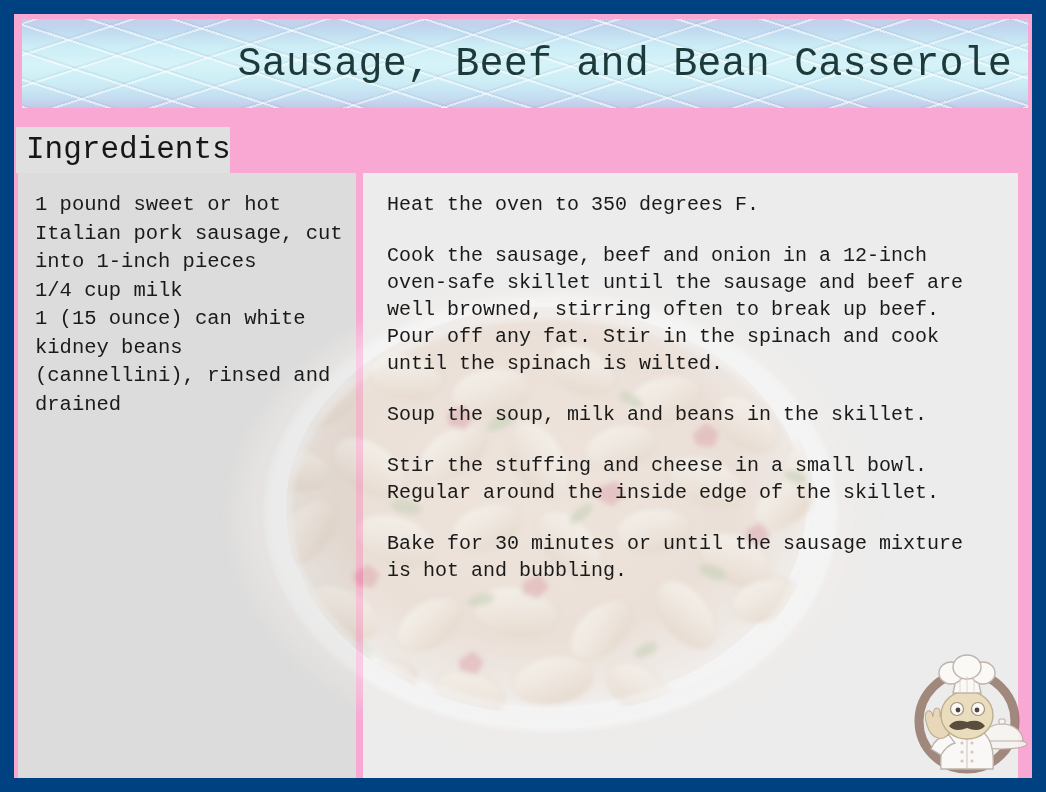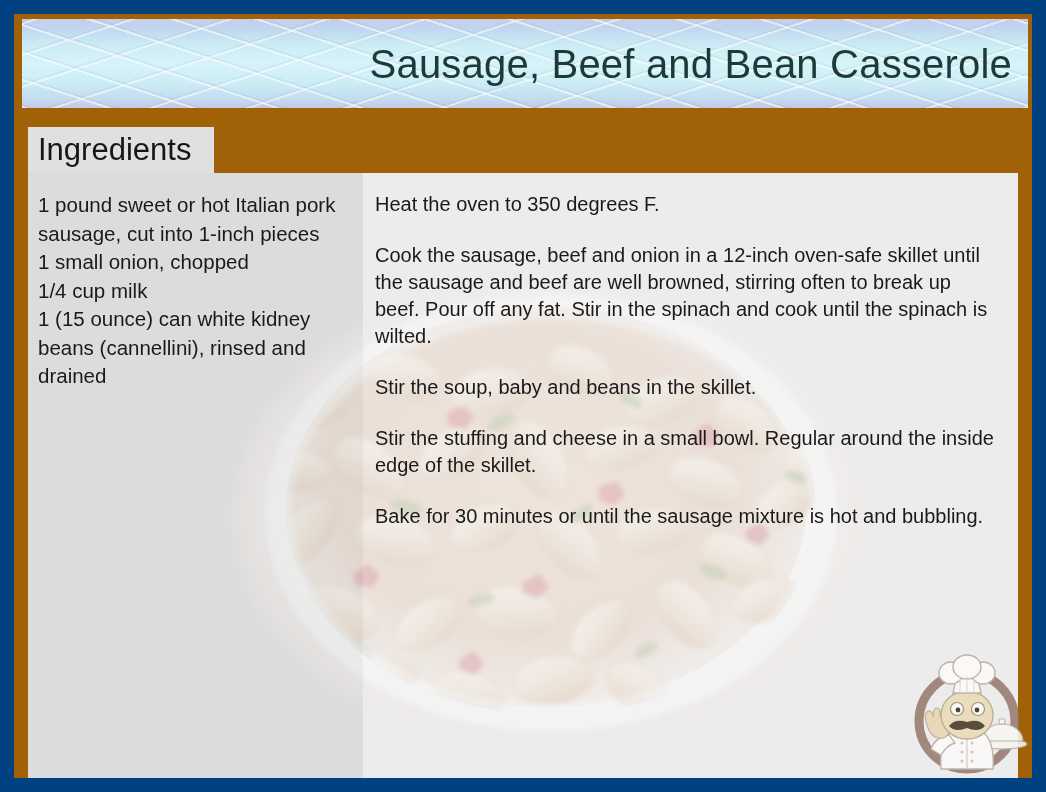--- a/index.html
+++ b/index.html
@@ -10,23 +10,24 @@
   }
   body {
     font-family: "Liberation Sans", sans-serif;
   }
 
   .card {
     position: relative;
     width: 1046px;
     height: 792px;
     box-sizing: border-box;
-    background: #a16207;
+    background: #f9a8d4;
     border: 14px solid #004182;
     overflow: hidden;
+    font-family: Liberation Mono, monospace;
   }
 
   
   .banner {
     position: absolute;
     left: 8px;
     top: 5px;
     width: 1006px;
     height: 89px;
     background:
@@ -76,35 +77,36 @@
     position: absolute;
     background: #e0e0e0;
     color: #161616;
     font-size: 31px;
     line-height: 46px;
     height: 46px;
     padding-left: 10px;
     box-sizing: border-box;
     white-space: nowrap;
   }
-  .tab-ingredients { left: 14px;  top: 113px; width: 186px; }
+  .tab-ingredients { left: 2px;  top: 113px; width: 214px; }
   .tab-directions  { left: 349px; top: 115px; width: 162px; background: #ececec; margin-top: 48px; }
 
   
   .panel {
     position: absolute;
     box-sizing: border-box;
     overflow: hidden;
   }
   .panel-ingredients {
-    left: 14px;
+    left: 4px;
     top: 159px;
     width: 338px;
     height: 605px;
     background: #dcdcdc;
+    padding-left: 7px;
   }
   .panel-directions {
     left: 349px;
     top: 159px;
     width: 655px;
     height: 605px;
     background: #ececec;
   }
 
   .panel-inner {
@@ -135,21 +137,21 @@
   }
   .ingredient-list li { margin: 0; }
 
   .directions-body {
     padding: 18px 22px 0 12px;
     font-size: 20px;
     line-height: 27px;
     color: #1a1a1a;
   }
   .directions-body p {
-    margin: 0 0 24px 0;
+    margin: 0 0 24px 12px;
   }
   .directions-body p:last-child { margin-bottom: 0; }
 
   
   .chef-logo {
     position: absolute;
     left: 887px;
     top: 637px;
     width: 132px;
     height: 132px;
@@ -167,31 +169,30 @@
     <div class="banner-title">Sausage, Beef and Bean Casserole</div>
   </div>
 
   <div class="tab tab-ingredients">Ingredients</div>
 
   <div class="tab tab-directions">Directions</div>
 
   <div class="panel panel-ingredients">
     <ul class="panel-inner ingredient-list">
       <li>1 pound sweet or hot Italian pork sausage, cut into 1-inch pieces</li>
-      <li>1 small onion, chopped</li>
       <li>1/4 cup milk</li>
       <li>1 (15 ounce) can white kidney beans (cannellini), rinsed and drained</li>
     </ul>
   </div>
 
   <div class="panel panel-directions">
     <div class="panel-inner directions-body">
       <p>Heat the oven to 350 degrees F.</p>
       <p>Cook the sausage, beef and onion in a 12-inch oven-safe skillet until the sausage and beef are well browned, stirring often to break up beef. Pour off any fat. Stir in the spinach and cook until the spinach is wilted.</p>
-      <p>Stir the soup, baby and beans in the skillet.</p>
+      <p>Soup the soup, milk and beans in the skillet.</p>
       <p>Stir the stuffing and cheese in a small bowl. Regular around the inside edge of the skillet.</p>
       <p>Bake for 30 minutes or until the sausage mixture is hot and bubbling.</p>
     </div>
   </div>
 
   <svg class="bean-photo" viewBox="0 0 700 480">
     <defs>
       <radialGradient id="bowlGrad" cx="50%" cy="46%" r="58%">
         <stop offset="0%" stop-color="#ffffff" stop-opacity="1"></stop>
         <stop offset="62%" stop-color="#fbf7f4" stop-opacity="1"></stop>

